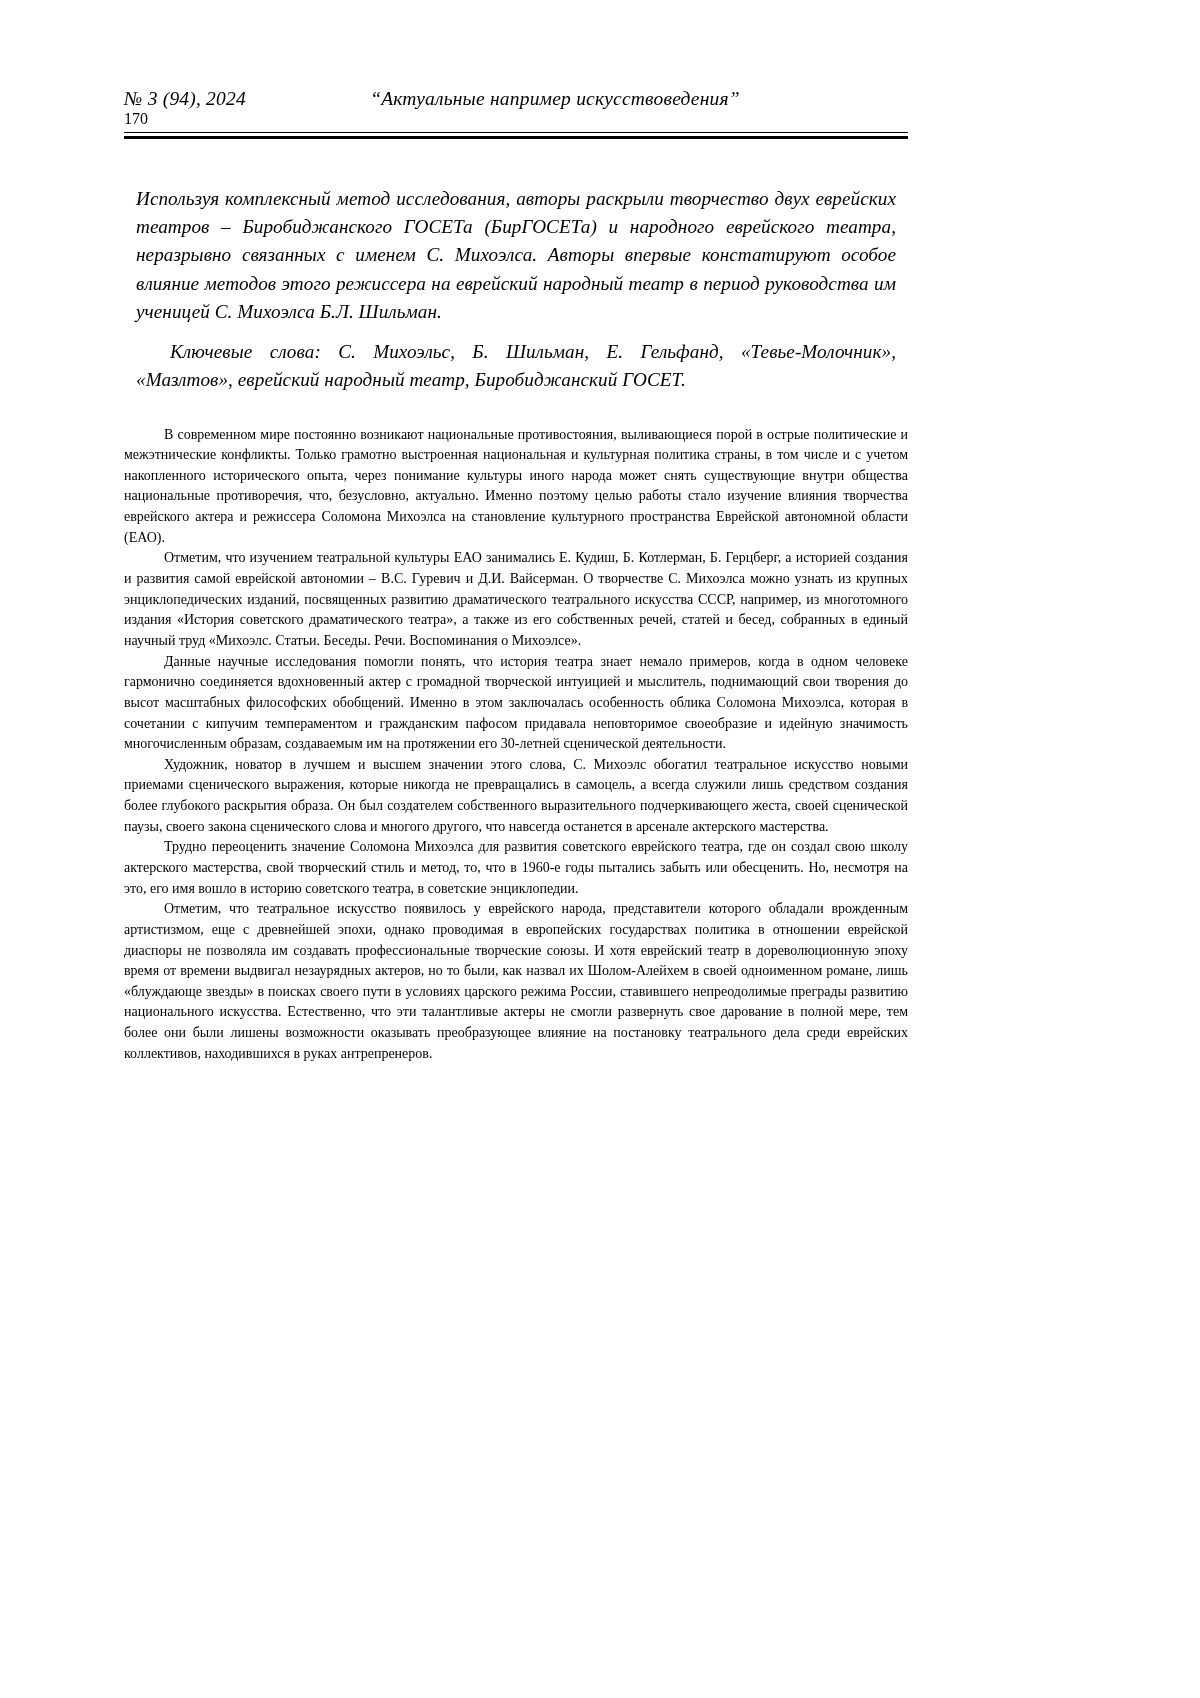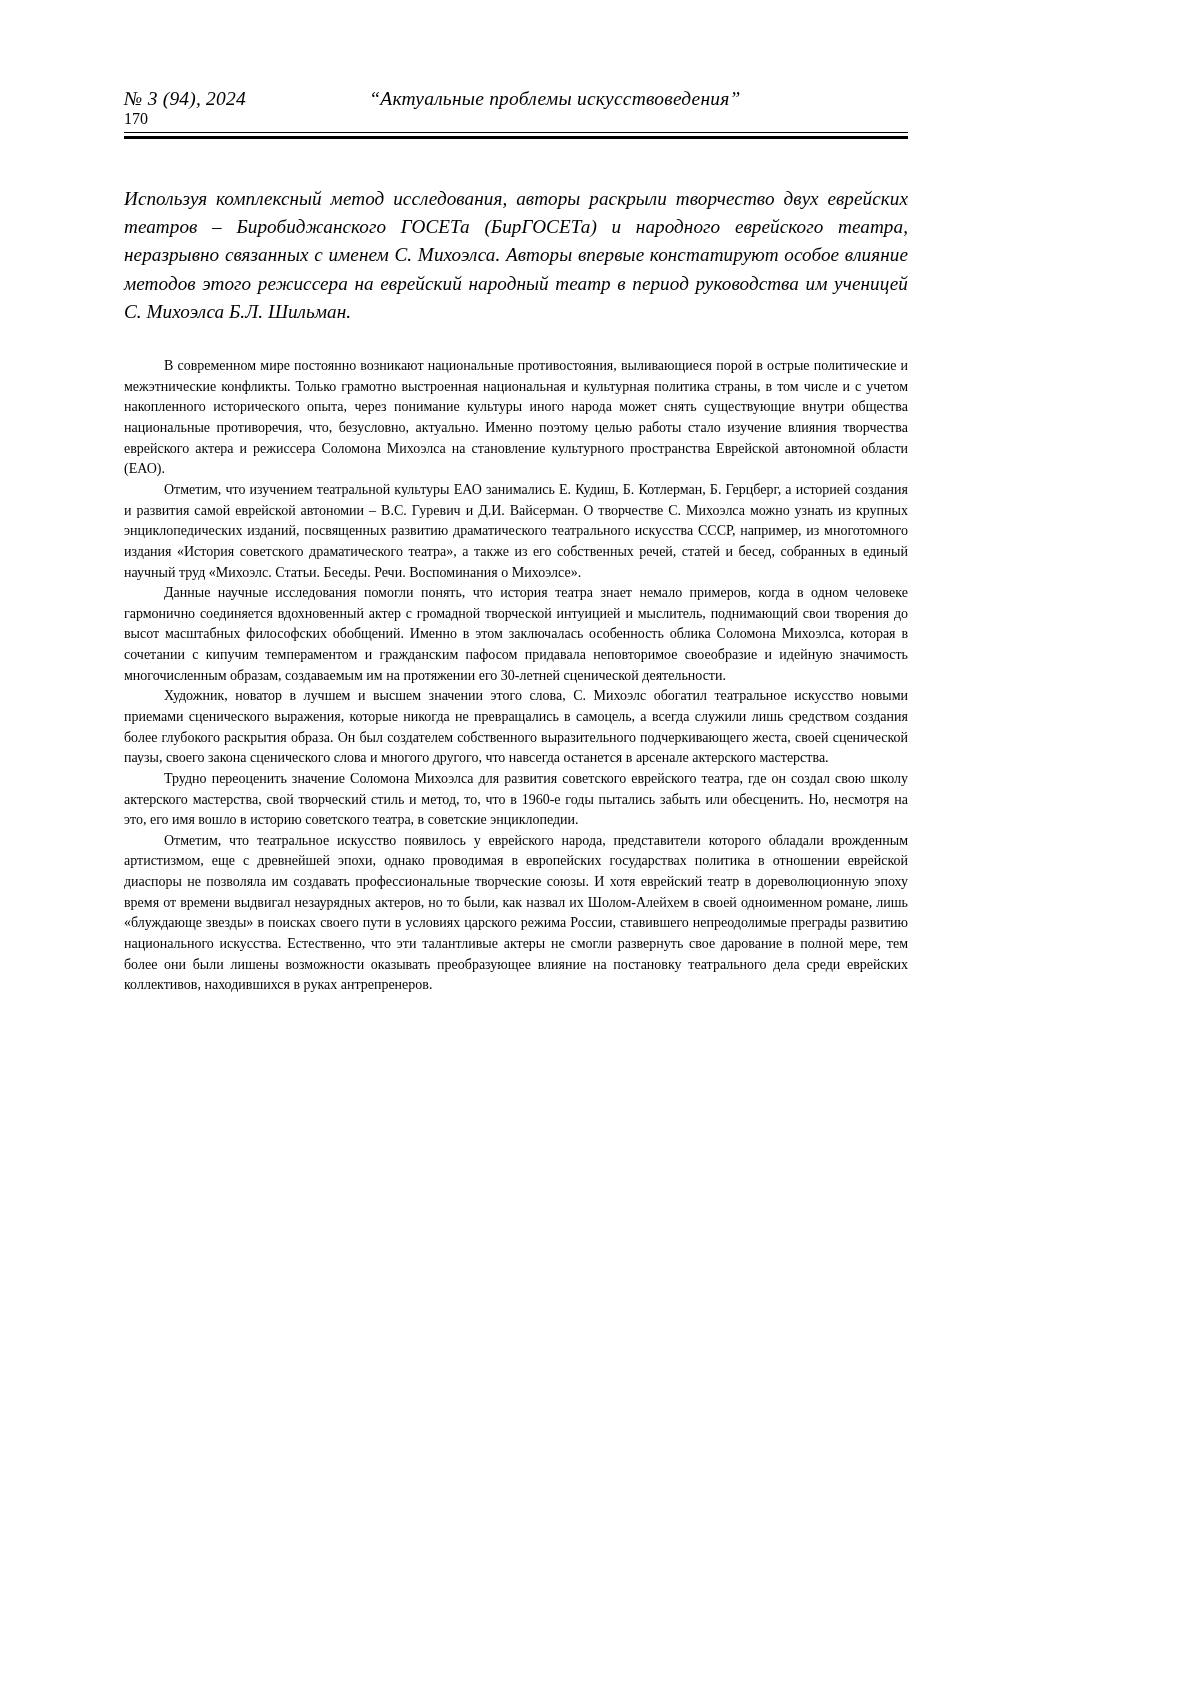--- a/index.html
+++ b/index.html
@@ -56,21 +56,21 @@
   .abstract {
     margin-top: 46px;
     font-style: italic;
     font-size: 19.2px;
     line-height: 1.47;
     text-align: justify;
     text-align-last: left;
     letter-spacing: 0.05px;
   }
   .abstract p {
-    margin: 0;
+    margin: 12px;
     text-indent: 0;
     font-style: italic;
   }
   .abstract p.kw {
     text-indent: 34px;
   }
   .body-text {
     margin-top: 30px;
     font-size: 14px;
     line-height: 1.475;
@@ -82,32 +82,33 @@
     text-indent: 40px;
   }
 </style>
 </head>
 <body>
 
 <div class="page">
 
   <div class="running-head">
     <span class="issue">№ 3 (94), 2024</span>
-    <span class="journal">“Актуальные проблемы искусствоведения”</span>
+    <span class="journal">“Актуальные например искусствоведения”</span>
   </div>
   <div class="folio">170</div>
 
   <div class="rule-group">
     <div class="rule-thin"></div>
     <div class="rule-gap"></div>
     <div class="rule-thick"></div>
   </div>
 
   <div class="abstract">
     <p>Используя комплексный метод исследования, авторы раскрыли творчество двух еврейских театров – Биробиджанского ГОСЕТа (БирГОСЕТа) и народного еврейского театра, неразрывно связанных с именем С. Михоэлса. Авторы впервые констатируют особое влияние методов этого режиссера на еврейский народный театр в период руководства им ученицей С. Михоэлса Б.Л. Шильман.</p>
+    <p class="kw">Ключевые слова: С. Михоэльс, Б. Шильман, Е. Гельфанд, «Тевье-Молочник», «Мазлтов», еврейский народный театр, Биробиджанский ГОСЕТ.</p>
   </div>
 
   <div class="body-text">
     <p>В современном мире постоянно возникают национальные противостояния, выливающиеся порой в острые политические и межэтнические конфликты. Только грамотно выстроенная национальная и культурная политика страны, в том числе и с учетом накопленного исторического опыта, через понимание культуры иного народа может снять существующие внутри общества национальные противоречия, что, безусловно, актуально. Именно поэтому целью работы стало изучение влияния творчества еврейского актера и режиссера Соломона Михоэлса на становление культурного пространства Еврейской автономной области (ЕАО).</p>
     <p>Отметим, что изучением театральной культуры ЕАО занимались Е. Кудиш, Б. Котлерман, Б. Герцберг, а историей создания и развития самой еврейской автономии – В.С. Гуревич и Д.И. Вайсерман. О творчестве С. Михоэлса можно узнать из крупных энциклопедических изданий, посвященных развитию драматического театрального искусства СССР, например, из многотомного издания «История советского драматического театра», а также из его собственных речей, статей и бесед, собранных в единый научный труд «Михоэлс. Статьи. Беседы. Речи. Воспоминания о Михоэлсе».</p>
     <p>Данные научные исследования помогли понять, что история театра знает немало примеров, когда в одном человеке гармонично соединяется вдохновенный актер с громадной творческой интуицией и мыслитель, поднимающий свои творения до высот масштабных философских обобщений. Именно в этом заключалась особенность облика Соломона Михоэлса, которая в сочетании с кипучим темпераментом и гражданским пафосом придавала неповторимое своеобразие и идейную значимость многочисленным образам, создаваемым им на протяжении его 30-летней сценической деятельности.</p>
     <p>Художник, новатор в лучшем и высшем значении этого слова, С. Михоэлс обогатил театральное искусство новыми приемами сценического выражения, которые никогда не превращались в самоцель, а всегда служили лишь средством создания более глубокого раскрытия образа. Он был создателем собственного выразительного подчеркивающего жеста, своей сценической паузы, своего закона сценического слова и многого другого, что навсегда останется в арсенале актерского мастерства.</p>
     <p>Трудно переоценить значение Соломона Михоэлса для развития советского еврейского театра, где он создал свою школу актерского мастерства, свой творческий стиль и метод, то, что в 1960-е годы пытались забыть или обесценить. Но, несмотря на это, его имя вошло в историю советского театра, в советские энциклопедии.</p>
     <p>Отметим, что театральное искусство появилось у еврейского народа, представители которого обладали врожденным артистизмом, еще с древнейшей эпохи, однако проводимая в европейских государствах политика в отношении еврейской диаспоры не позволяла им создавать профессиональные творческие союзы. И хотя еврейский театр в дореволюционную эпоху время от времени выдвигал незаурядных актеров, но то были, как назвал их Шолом-Алейхем в своей одноименном романе, лишь «блуждающе звезды» в поисках своего пути в условиях царского режима России, ставившего непреодолимые преграды развитию национального искусства. Естественно, что эти талантливые актеры не смогли развернуть свое дарование в полной мере, тем более они были лишены возможности оказывать преобразующее влияние на постановку театрального дела среди еврейских коллективов, находившихся в руках антрепренеров.</p>
   </div>

